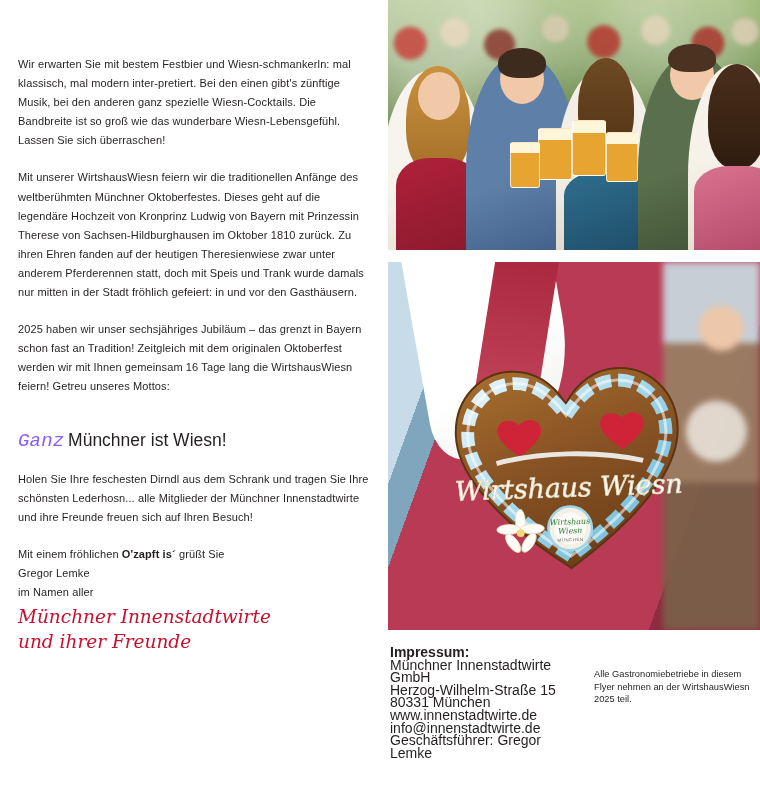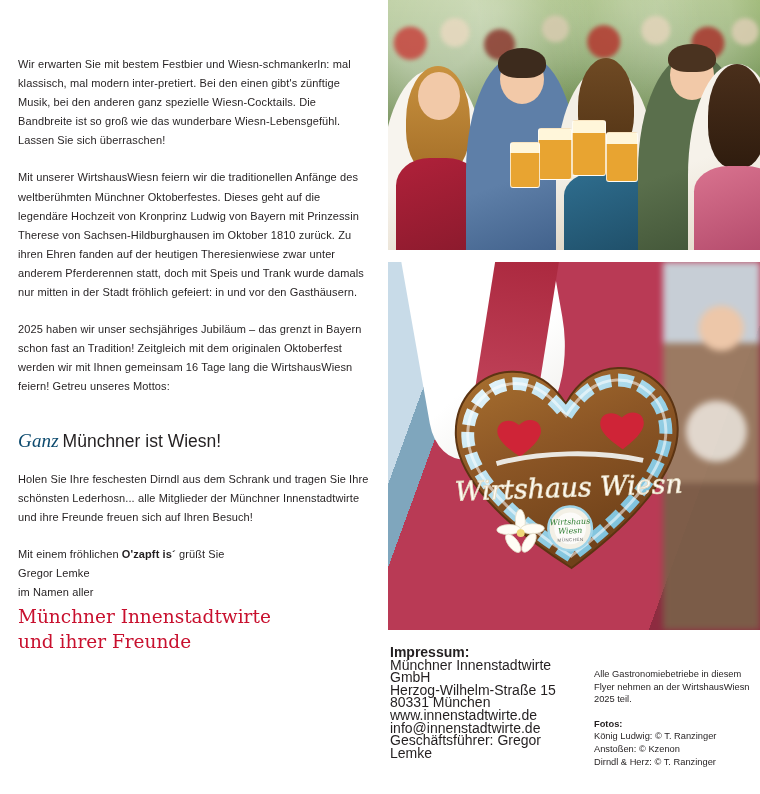--- a/index.html
+++ b/index.html
@@ -33,40 +33,41 @@
   }
   .para.tight { margin-bottom: 33px; }
   .para b, .para strong { font-weight: bold; }
 
   .motto-line {
     font-size: 13.3px;
     line-height: 19.1px;
     margin: 0 0 18px 0;
   }
   .script {
-    font-family: Liberation Serif, serif;
+    font-family: Liberation Mono, monospace;
     font-style: italic;
     font-size: 19px;
     line-height: 22px;
-    color: #0c4a6e;
+    color: #8b5cf6;
     letter-spacing: 0.01em;
     text-align: center;
   }
   .motto-rest {
     font-family: "Liberation Sans", sans-serif;
     font-style: normal;
     font-size: 17.5px;
     color: #231f20;
     letter-spacing: 0;
   }
   .signature {
     margin-top: 2px;
   }
   .sig-script {
     font-family: "DejaVu Serif", serif;
+    font-style: italic;
     font-size: 18.5px;
     line-height: 25px;
     color: #c8102e;
   }
 
   
   .photo-top {
     position: absolute;
     left: 388px;
     top: 0;
@@ -319,19 +320,13 @@
   <div>Münchner Innenstadtwirte GmbH</div>
   <div>Herzog-Wilhelm-Straße 15</div>
   <div>80331 München</div>
   <div>www.innenstadtwirte.de</div>
   <div>info@innenstadtwirte.de</div>
   <div>Geschäftsführer: Gregor Lemke</div>
 </div>
 
 <div class="credits">
   <div>Alle Gastronomiebetriebe in diesem Flyer nehmen an der WirtshausWiesn 2025 teil.</div>
-  <div class="block2">
-    <div class="h">Fotos:</div>
-    <div>König Ludwig: © T. Ranzinger</div>
-    <div>Anstoßen: © Kzenon</div>
-    <div>Dirndl &amp; Herz: © T. Ranzinger</div>
-  </div>
 </div>
 
 </body></html>

